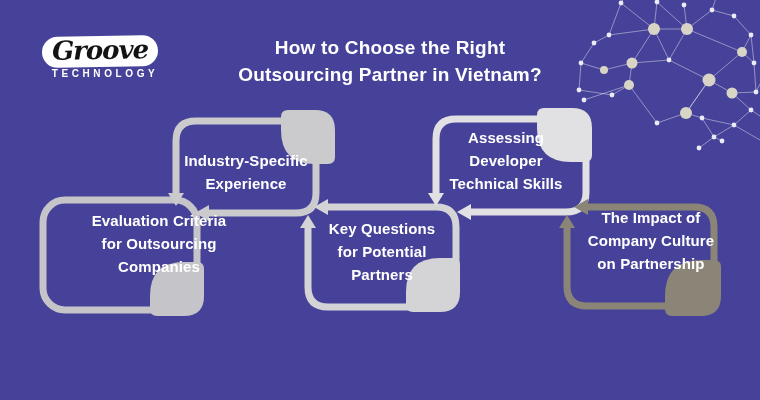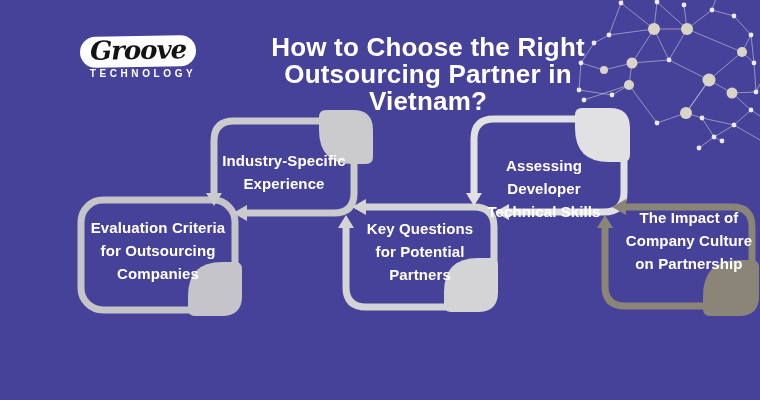--- a/index.html
+++ b/index.html
@@ -1,52 +1,52 @@
 <!DOCTYPE html>
 <html><head>
 <meta charset="utf-8">
 <style>
   html,body{margin:0;padding:0;}
   body{
     width:760px;height:400px;overflow:hidden;position:relative;
     font-family:"Liberation Sans", sans-serif;
     background:#474299;
   }
-  .stage{position:absolute;inset:0;margin-left:38px;}
+  .stage{position:absolute;inset:0;}
   
   .logo{position:absolute;left:40px;top:36px;width:120px;text-align:center;}
   .logo-pill{
     display:inline-block;background:#ffffff;border-radius:18px;
     padding:1px 10px 3px 10px;transform:rotate(-1deg);
   }
   .logo-name{
     font-family:"DejaVu Serif", serif;font-style:italic;font-weight:bold;
     font-size:26px;color:#131313;letter-spacing:-1px;line-height:1.05;
   }
   .logo-sub{
     color:#ffffff;font-size:10px;font-weight:bold;letter-spacing:3.6px;
     margin-top:1px;margin-left:10px;
   }
   
   .title{
     position:absolute;left:195px;top:34px;width:390px;
-    color:#ffffff;font-size:26px;font-weight:bold;line-height:27px;
+    color:#ffffff;font-size:19px;font-weight:bold;line-height:27px;
     text-align:center;white-space:pre-line;letter-spacing:.2px;
   }
   
   svg.flow{position:absolute;left:0;top:0;width:760px;height:400px;}
   .step-label{
     position:absolute;display:flex;align-items:center;justify-content:center;
     color:#ffffff;font-size:15px;font-weight:bold;line-height:23px;
     text-align:center;white-space:pre-line;letter-spacing:.1px;
   }
-  .lbl1{left:46px;  top:202px;width:148px;height:96px;}
+  .lbl1{left:46px;  top:195px;width:148px;height:96px;padding-left:39px;}
   .lbl2{left:178px; top:134px;width:136px;height:76px;}
   .lbl3{left:312px; top:204px;width:140px;height:94px;}
-  .lbl4{left:440px; top:140px;width:132px;height:96px;}
+  .lbl4{left:440px; top:112px;width:132px;height:96px;}
   .lbl5{left:570px; top:194px;width:140px;height:92px;padding-left:11px;}
   
   svg.net{position:absolute;right:0;top:0;width:196px;height:166px;}
 </style>
 </head>
 <body style="background: rgb(71, 66, 153);">
 
 <div class="stage">
 
   <div class="logo">

